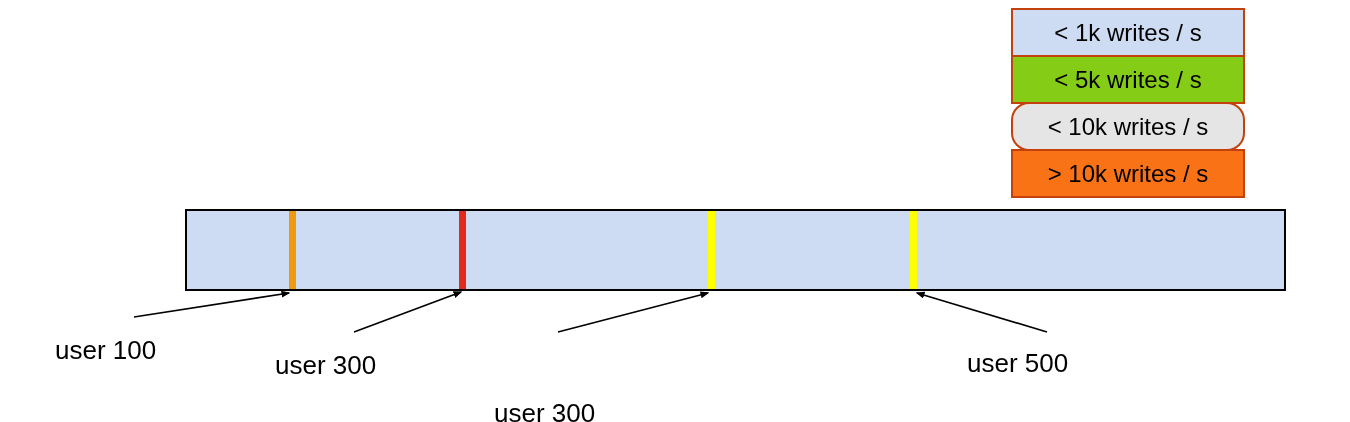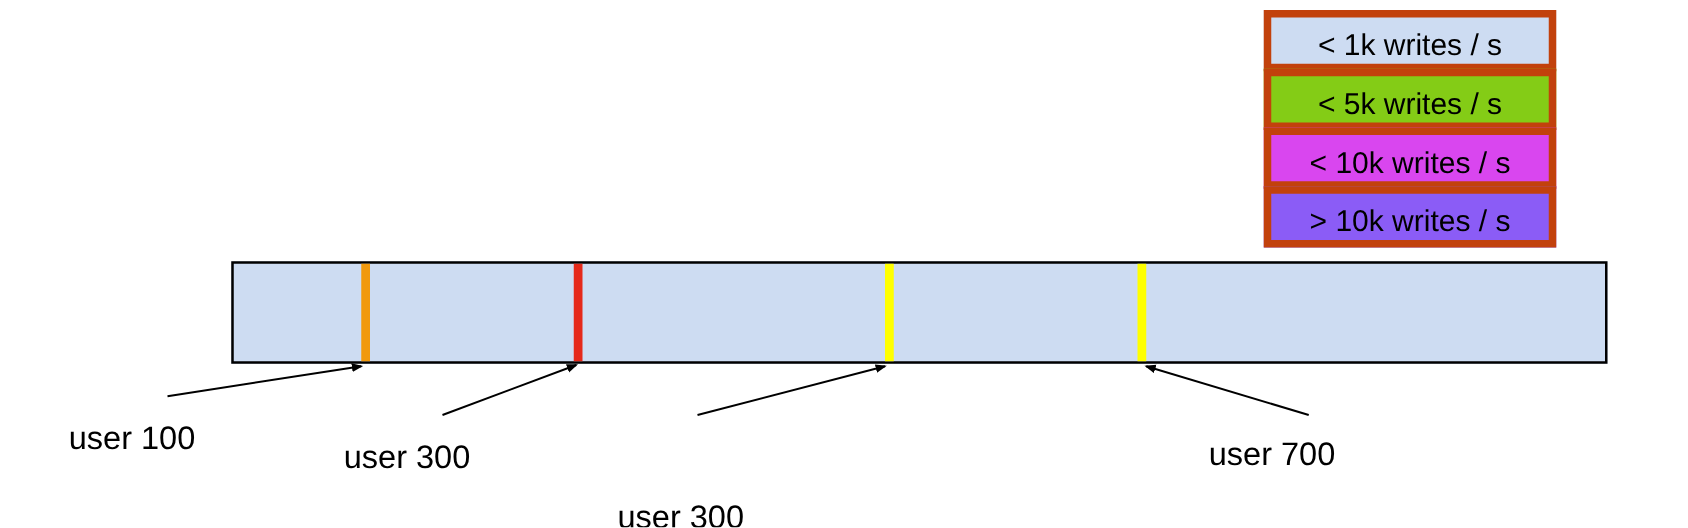--- a/index.html
+++ b/index.html
@@ -27,21 +27,21 @@
   .legend {
     position: absolute;
     left: 1011px;
     top: 8px;
     width: 234px;
   }
   .legend-row {
     box-sizing: border-box;
     width: 234px;
     height: 49px;
-    border: 6px solid #c2410c;
+    border: 2px solid #c2410c;
     margin-top: -2px;
     text-align: center;
     font-size: 24px;
     line-height: 45px;
     white-space: nowrap;
   }
   .legend-row:first-child { margin-top: 0; }
   .bar {
     position: absolute;
     left: 185px;
@@ -82,22 +82,22 @@
 </style>
 </head>
 <body>
 
 <div class="canvas">
 
 
   <div class="legend">
     <div class="legend-row" style="background: rgb(205, 220, 242);">&lt; 1k writes / s</div>
     <div class="legend-row" style="background: #84cc16; text-align: center;">&lt; 5k writes / s</div>
-    <div class="legend-row" style="background: #d946ef;">&lt; 10k writes / s</div>
-    <div class="legend-row" style="background: #8b5cf6;">&gt; 10k writes / s</div>
+    <div class="legend-row" style="background: #e5e5e5; border-radius: 18px;">&lt; 10k writes / s</div>
+    <div class="legend-row" style="background: #f97316;">&gt; 10k writes / s</div>
   </div>
 
   <div class="bar" style="background: rgb(205, 220, 242);">
     <div class="stripe stripe-1" style="background: rgb(241, 153, 13);"></div>
     <div class="stripe stripe-2" style="background: rgb(229, 41, 26);"></div>
     <div class="stripe stripe-3" style="background: rgb(255, 255, 0);"></div>
     <div class="stripe stripe-4" style="background: rgb(255, 255, 0);"></div>
   </div>
 
   <svg class="arrows" viewBox="0 0 1350 422" xmlns="http://www.w3.org/2000/svg">
@@ -108,15 +108,15 @@
     </defs>
     <line x1="134" y1="317" x2="289" y2="293" stroke="#000" stroke-width="1.6" marker-end="url(#ah)"></line>
     <line x1="354" y1="332" x2="461" y2="292" stroke="#000" stroke-width="1.6" marker-end="url(#ah)"></line>
     <line x1="558" y1="332" x2="708" y2="293" stroke="#000" stroke-width="1.6" marker-end="url(#ah)"></line>
     <line x1="1047" y1="332" x2="917" y2="293" stroke="#000" stroke-width="1.6" marker-end="url(#ah)"></line>
   </svg>
 
   <div class="user-label label-1">user 100</div>
   <div class="user-label label-2">user 300</div>
   <div class="user-label label-3">user 300</div>
-  <div class="user-label label-4">user 700</div>
+  <div class="user-label label-4">user 500</div>
 
 </div>
 
 </body></html>

